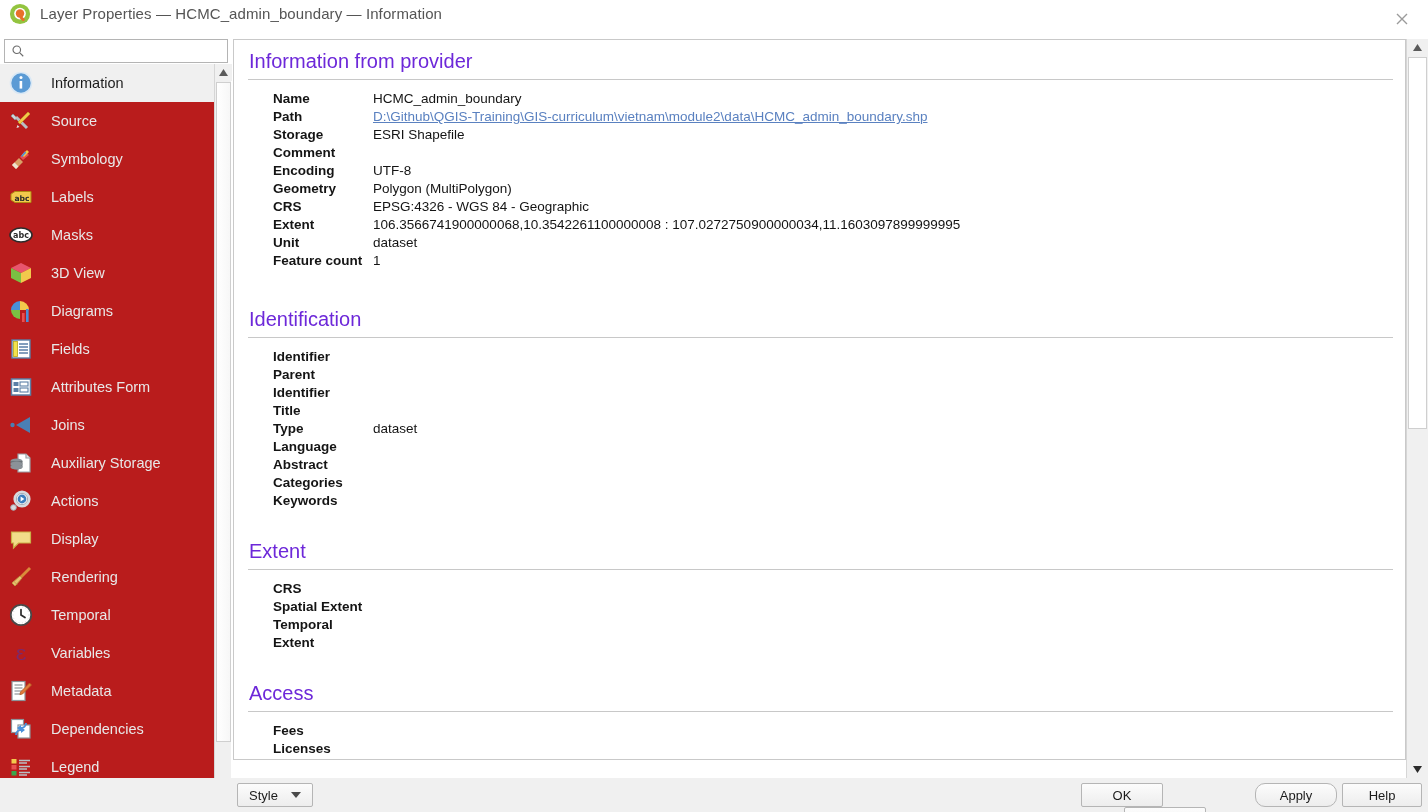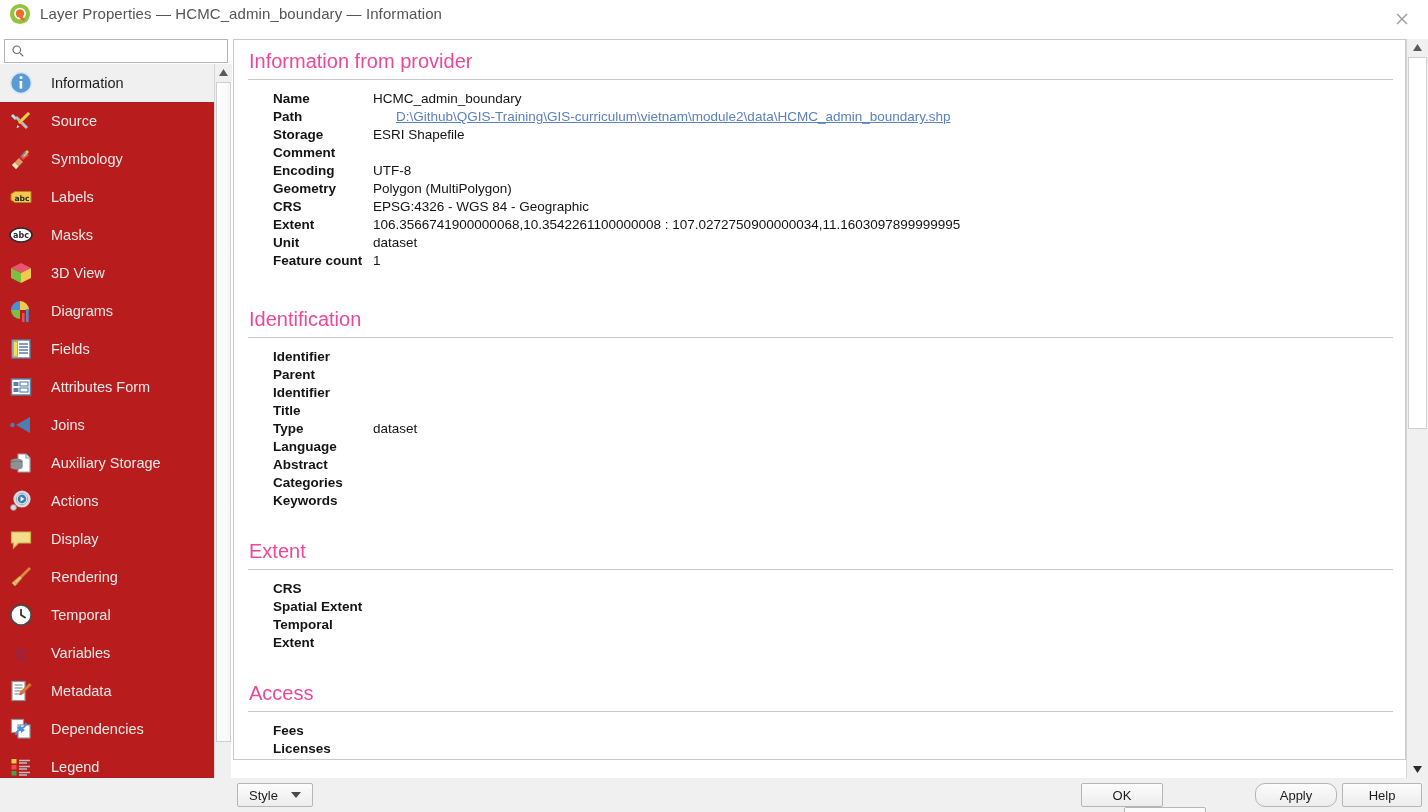--- a/index.html
+++ b/index.html
@@ -102,37 +102,37 @@
   #content {
     position: absolute; left: 233px; top: 39px;
     width: 1173px; height: 739px;
     background: #ffffff;
     border: 1px solid #c9c9c9;
     overflow: hidden;
   }
   .inner { padding: 0 12px 0 14px; }
 
   .sect-title {
-    font-size: 20px; color: #ec4899; font-weight: normal;
+    font-size: 20px; color: #6d28d9; font-weight: normal;
     margin: 10px 0 6px 0;
     padding-left: 1px;
   }
   .sect-rule {
     border: 0; border-top: 1px solid #c8c8c8;
     margin: 0 0 10px 0;
   }
   .rows { padding-left: 25px; }
   .row { display: flex; line-height: 18px; font-size: 13.5px; }
   .row .k {
     width: 100px; flex: 0 0 100px;
     font-weight: bold; color: #141414;
   }
   .row .v { color: #141414; white-space: nowrap; }
   .row .v.link {
-    color: #5a81c0; text-decoration: underline; cursor: pointer; margin-left: 23px;
+    color: #5a81c0; text-decoration: underline; cursor: pointer;
   }
   .gap-sm { height: 20px; }
   .gap-md { height: 28px; }
 
   
   #cv-scroll {
     position: absolute; left: 1406px; top: 39px;
     width: 22px; height: 739px;
     background: #f0f0f0;
     border-left: 1px solid #d6d6d6;

